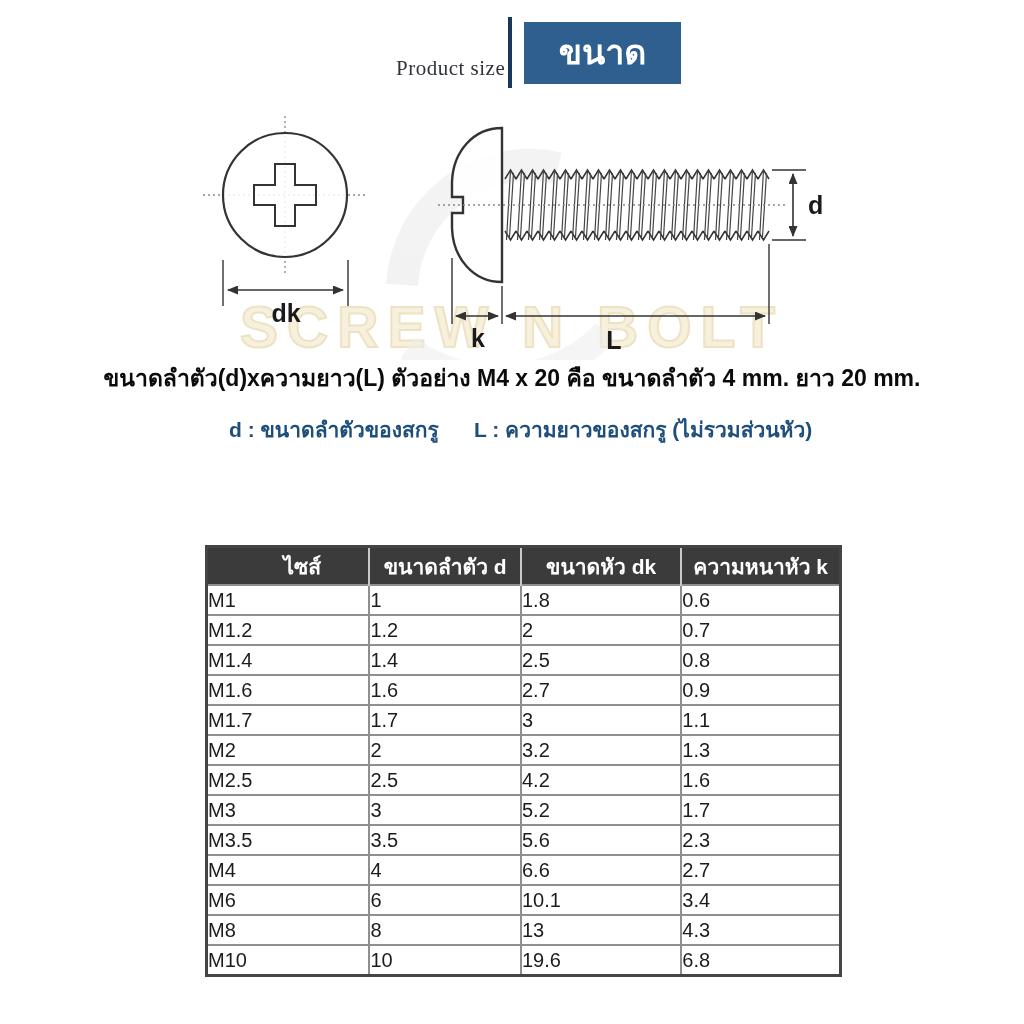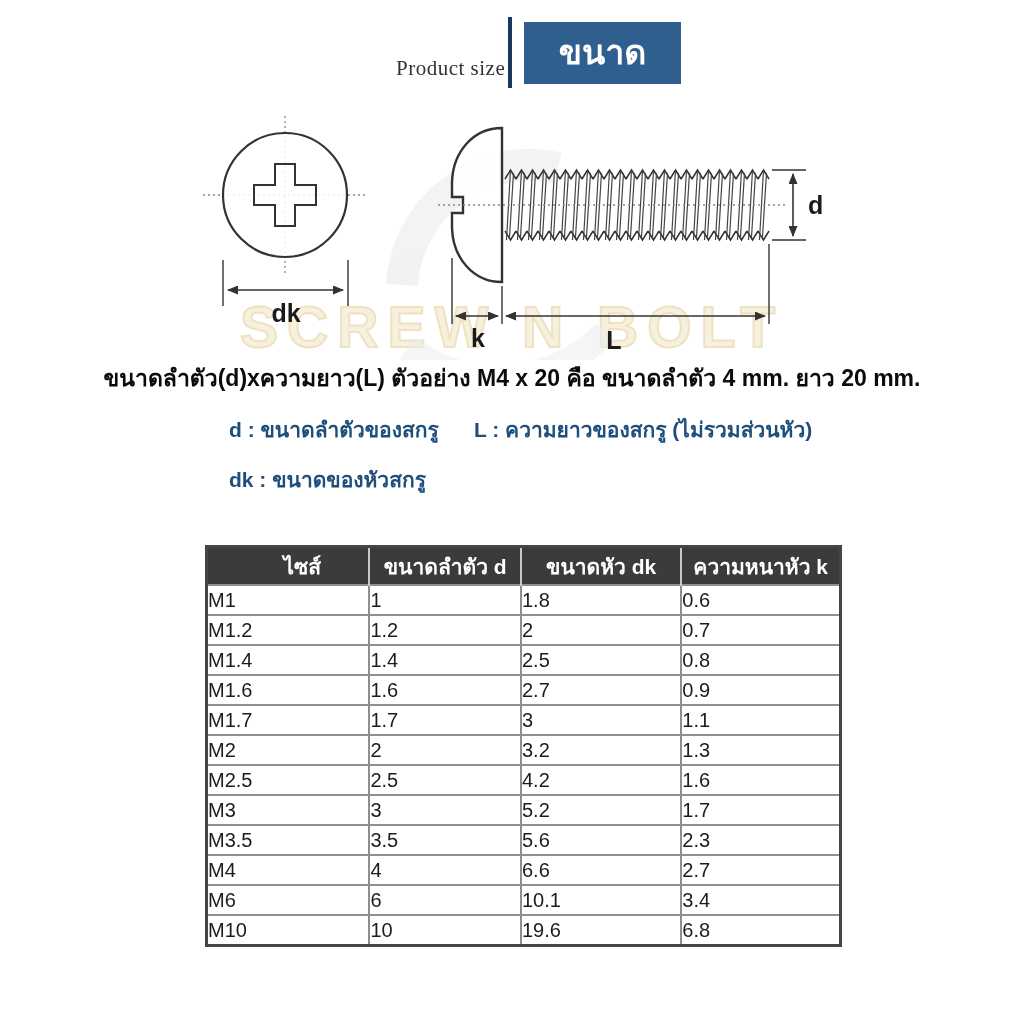--- a/index.html
+++ b/index.html
@@ -125,21 +125,20 @@
   </svg>
 
   <div class="example">ขนาดลำตัว(d)xความยาว(L) ตัวอย่าง M4 x 20 คือ ขนาดลำตัว 4 mm. ยาว 20 mm.</div>
 
   <div class="defs">
     <div class="def-row">
       <span>d : ขนาดลำตัวของสกรู</span>
       <span>L : ความยาวของสกรู (ไม่รวมส่วนหัว)</span>
     </div>
     <div class="def-row">
-      <span>dk : ขนาดของหัวสกรู</span>
     </div>
   </div>
 
 
   <table class="spec">
     <colgroup>
         <col>
         <col>
         <col>
         <col>
@@ -213,20 +212,26 @@
           <td>6.6</td>
           <td>2.7</td>
         </tr>
         <tr>
           <td>M6</td>
           <td>6</td>
           <td>10.1</td>
           <td>3.4</td>
         </tr>
         <tr>
+          <td>M8</td>
+          <td>8</td>
+          <td>13</td>
+          <td>4.3</td>
+        </tr>
+        <tr>
           <td>M10</td>
           <td>10</td>
           <td>19.6</td>
           <td>6.8</td>
         </tr>
       </tbody>
   </table>
 
 </div>
 

